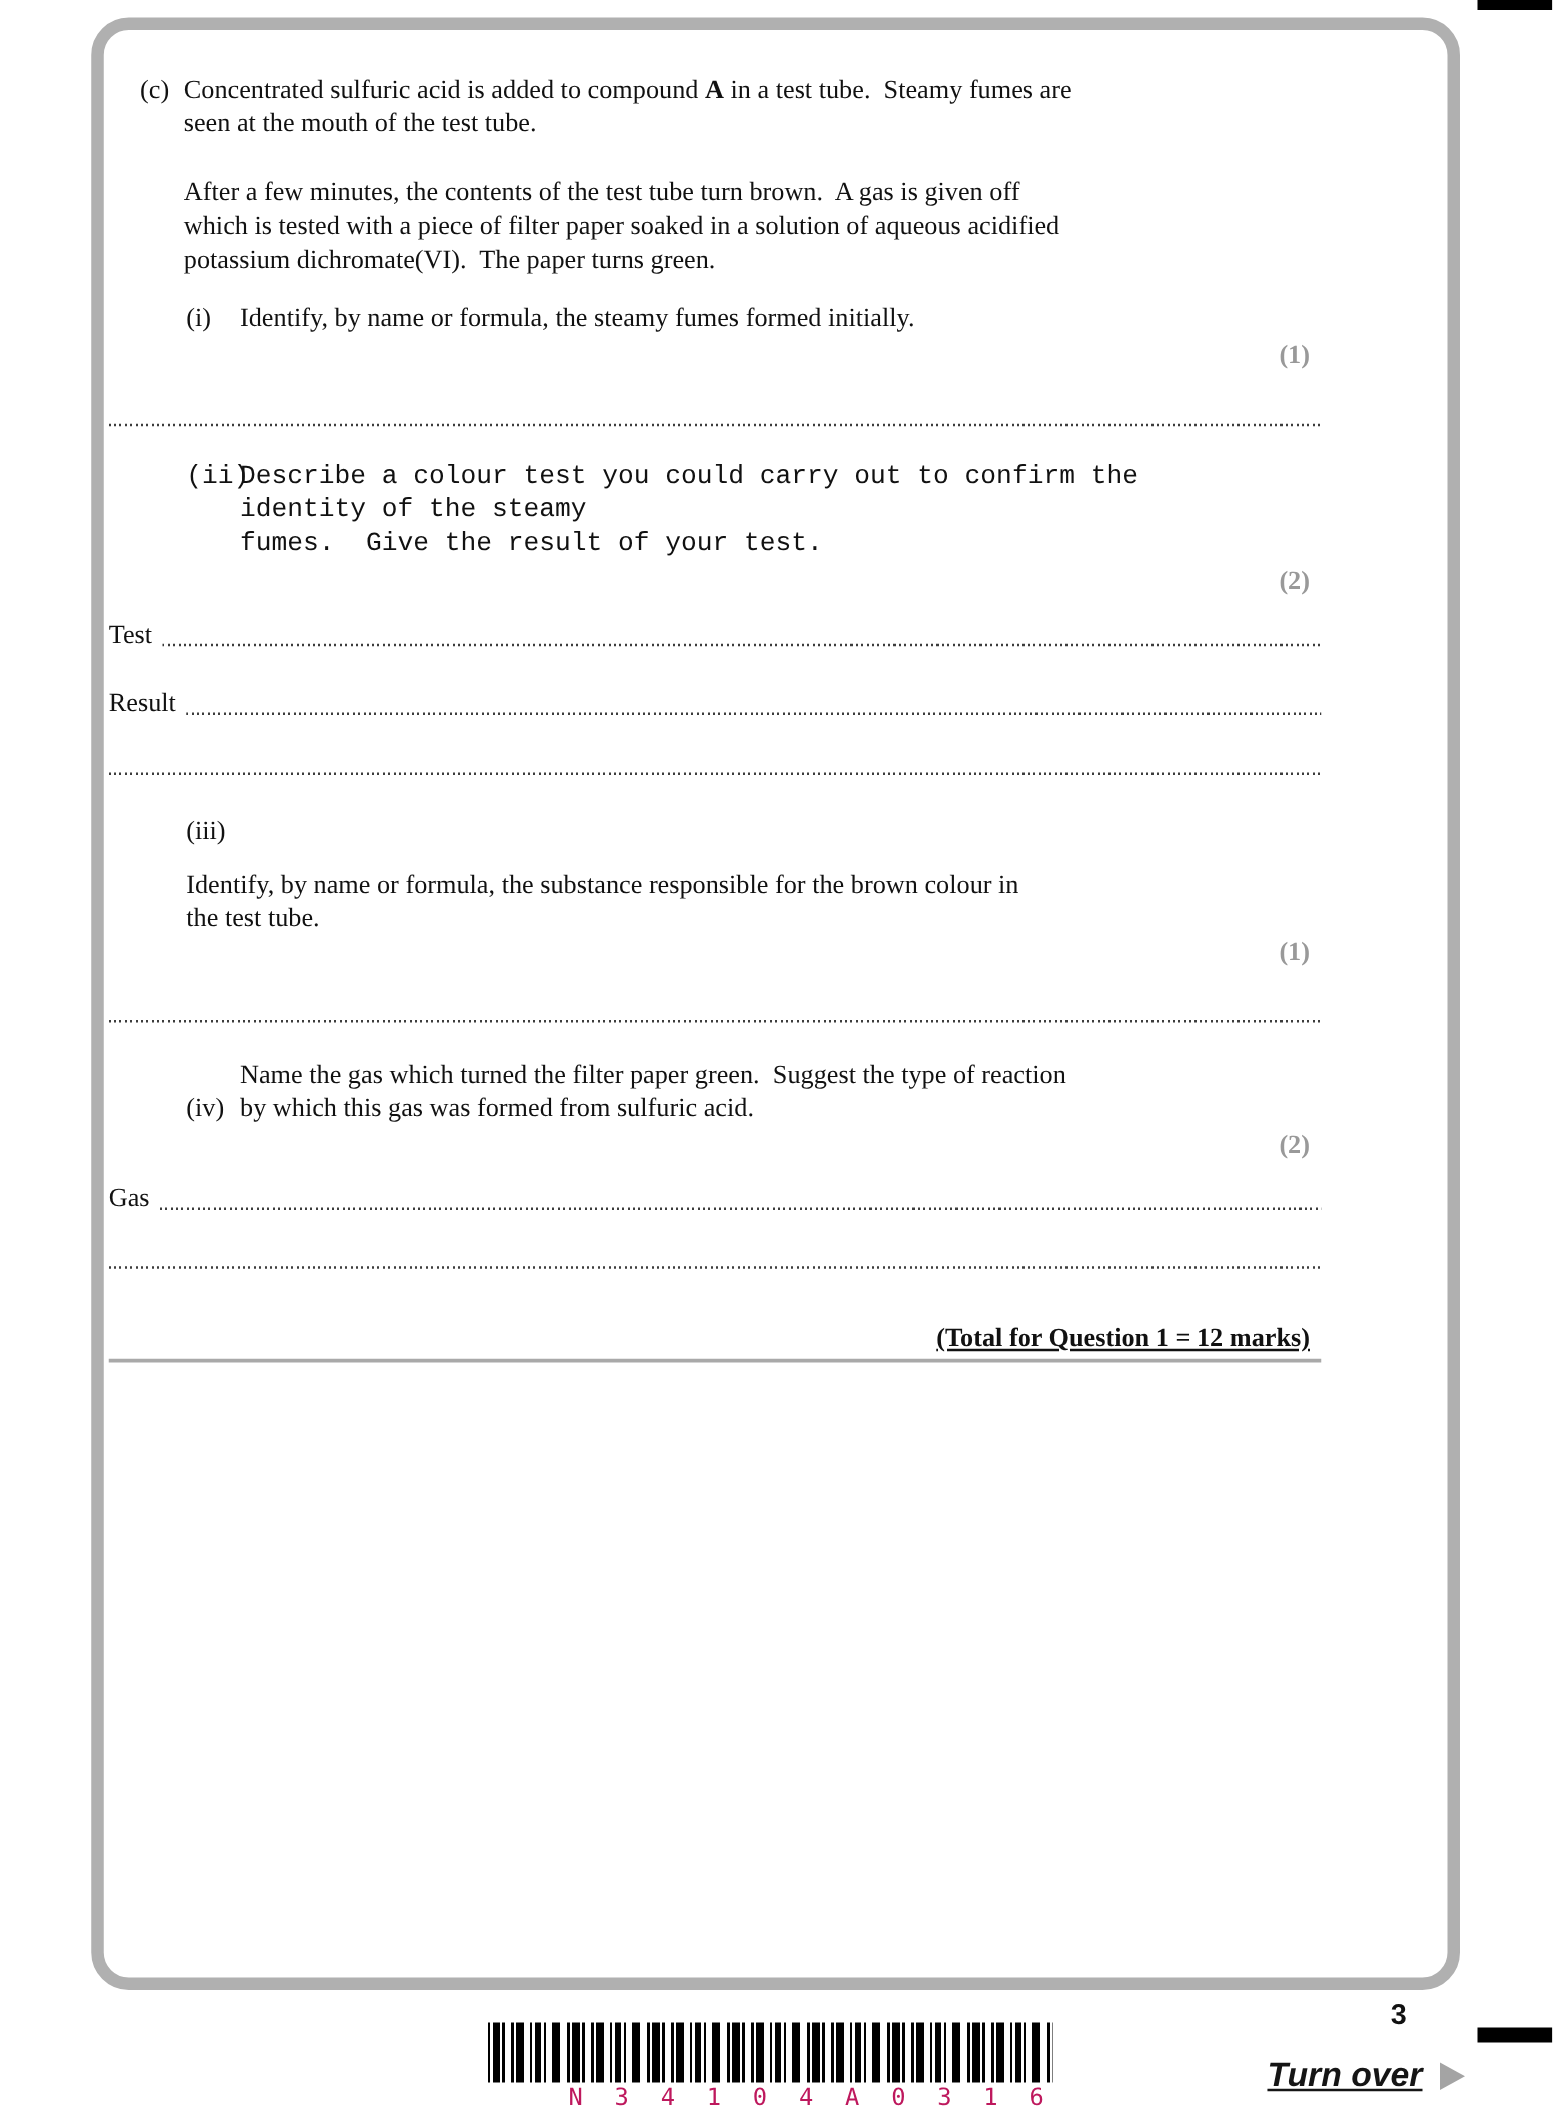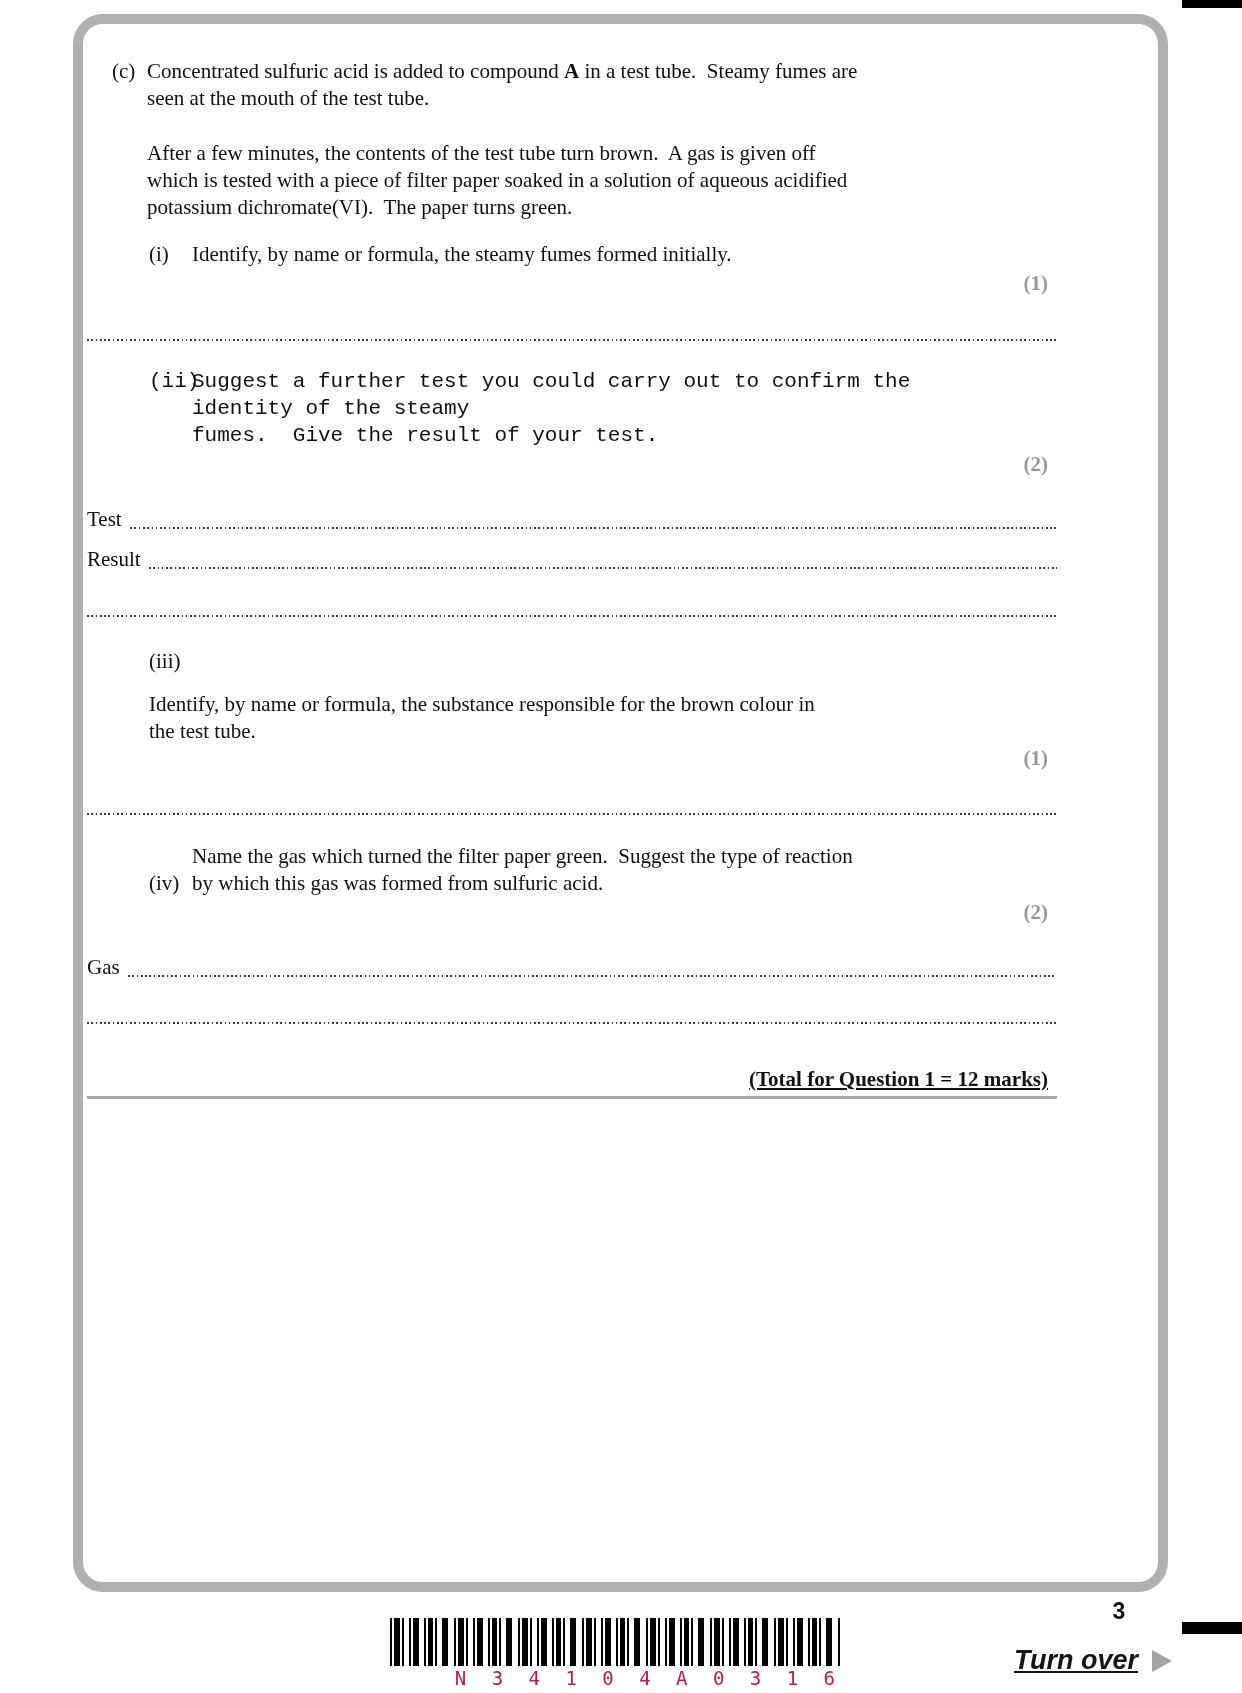--- a/index.html
+++ b/index.html
@@ -17,22 +17,22 @@
   .para2{margin:28px 0 0 60px;}
   .sub{display:flex;margin-left:62px;}
   .sub-label{width:43px;flex:0 0 43px;}
   .sub-body{flex:1;white-space:pre-wrap;max-width:820px;}
   .mt20{margin-top:20px;} .mt27{margin-top:27px;font-family:Liberation Mono, monospace;} .mt28{margin-top:28px;align-items:flex-end;} .mt31{margin-top:31px;flex-direction:column;}
   .marks{color:#999999;font-weight:bold;text-align:right;padding-right:9px;margin-top:2px;}
   .marks.tight{margin-top:0;}
   .dotline{height:2px;background-image:repeating-linear-gradient(90deg,#3c3c3c 0 1.6px,transparent 1.6px 4.3px);}
   .dotted-full{margin-top:42px;}
   .dotted-full.m41{margin-top:41px;}
-  .ansrow{display:flex;margin-top:13px;}
-  .ansrow.first{margin-top:28px;}
+  .ansrow{display:flex;margin-top:28px;}
+  .ansrow.first{margin-top:16px;}
   .ans-label{white-space:nowrap;}
   .ansrow .dotline{flex:1;align-self:flex-end;margin:0 0 4px 8px;}
   .total-row{margin-top:42px;text-decoration:underline;}
   .total-text{font-weight:bold;text-align:right;padding-right:9px;margin:0;}
   .total-rule{height:3px;background:#a9a9a9;margin-top:3px;}
   .page-number{position:absolute;left:1104px;top:1598px;width:30px;text-align:center;
                font-family:"Liberation Sans", sans-serif;font-weight:bold;font-size:23px;color:#111;}
   .turnover{position:absolute;top:1645px;right:70px;display:flex;align-items:center;gap:14px;}
   .turnover-text{font-family:"Liberation Sans", sans-serif;font-style:italic;font-weight:bold;
                  font-size:27px;color:#151515;text-decoration:underline;}
@@ -76,21 +76,21 @@
       <div class="sub mt20">
         <span class="sub-label">(i)</span>
         <span class="sub-body">Identify, by name or formula, the steamy fumes formed initially.</span>
       </div>
       <div class="marks">(1)</div>
 
       <div class="dotline dotted-full"></div>
 
       <div class="sub mt27">
         <span class="sub-label">(ii)</span>
-        <span class="sub-body">Suggest a further test you could carry out to confirm the identity of the steamy
+        <span class="sub-body">Describe a colour test you could carry out to confirm the identity of the steamy
 fumes.  Give the result of your test.</span>
       </div>
       <div class="marks">(2)</div>
 
       <div class="ansrow first">
         <span class="ans-label">Test</span>
         <span class="dotline"></span>
       </div>
 
       <div class="ansrow">

